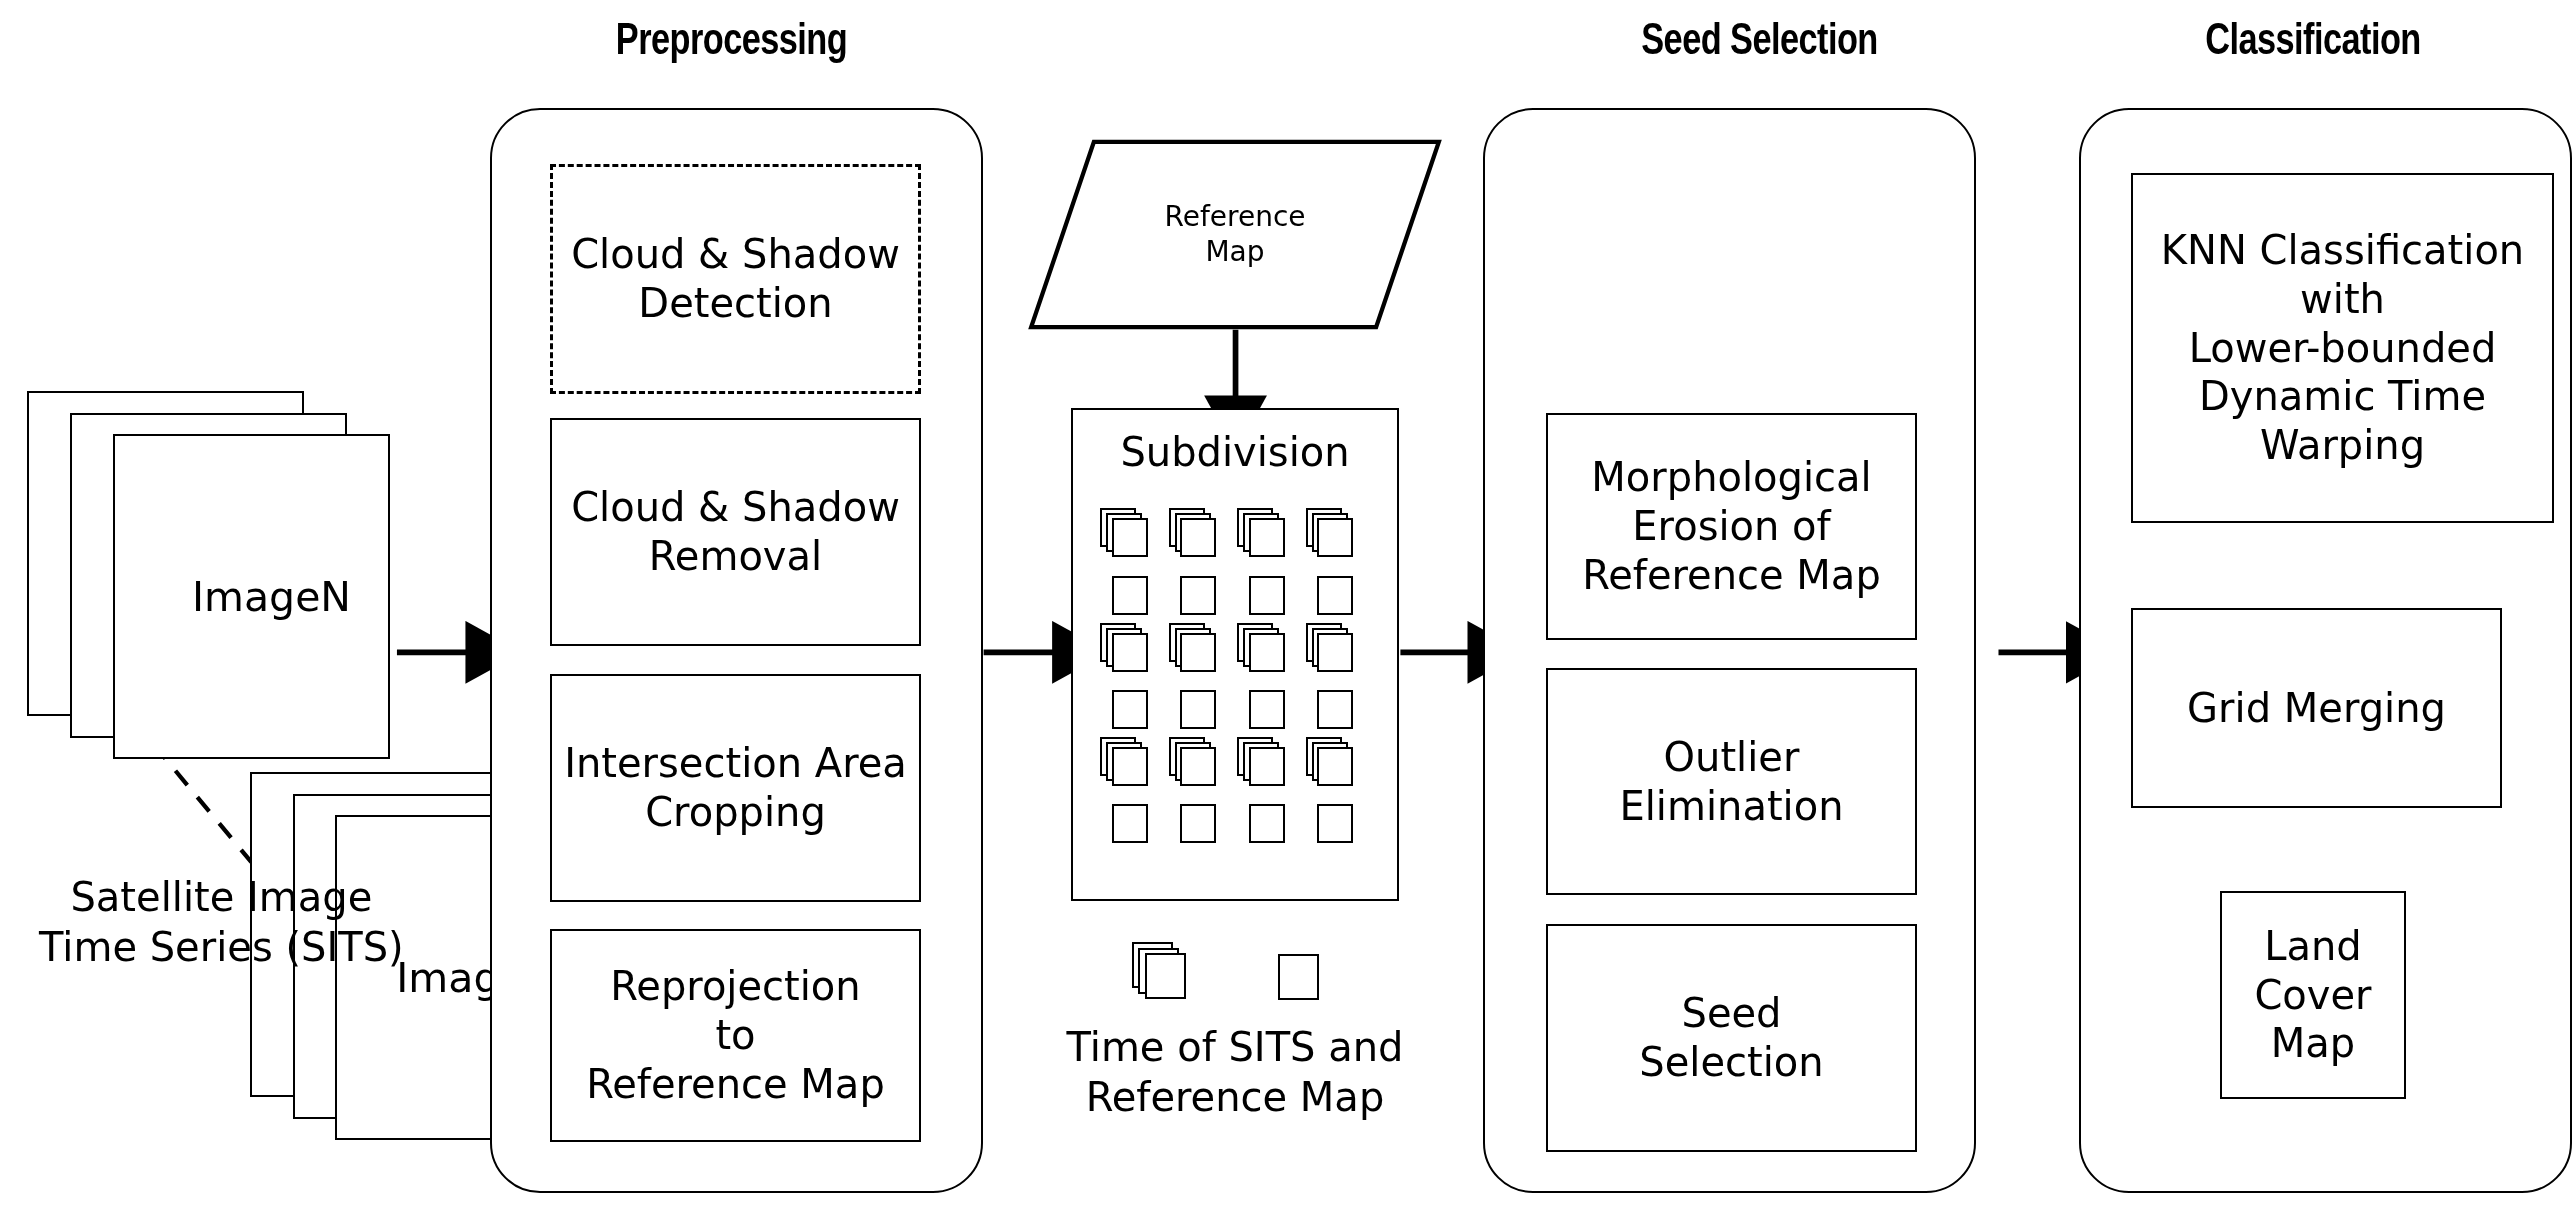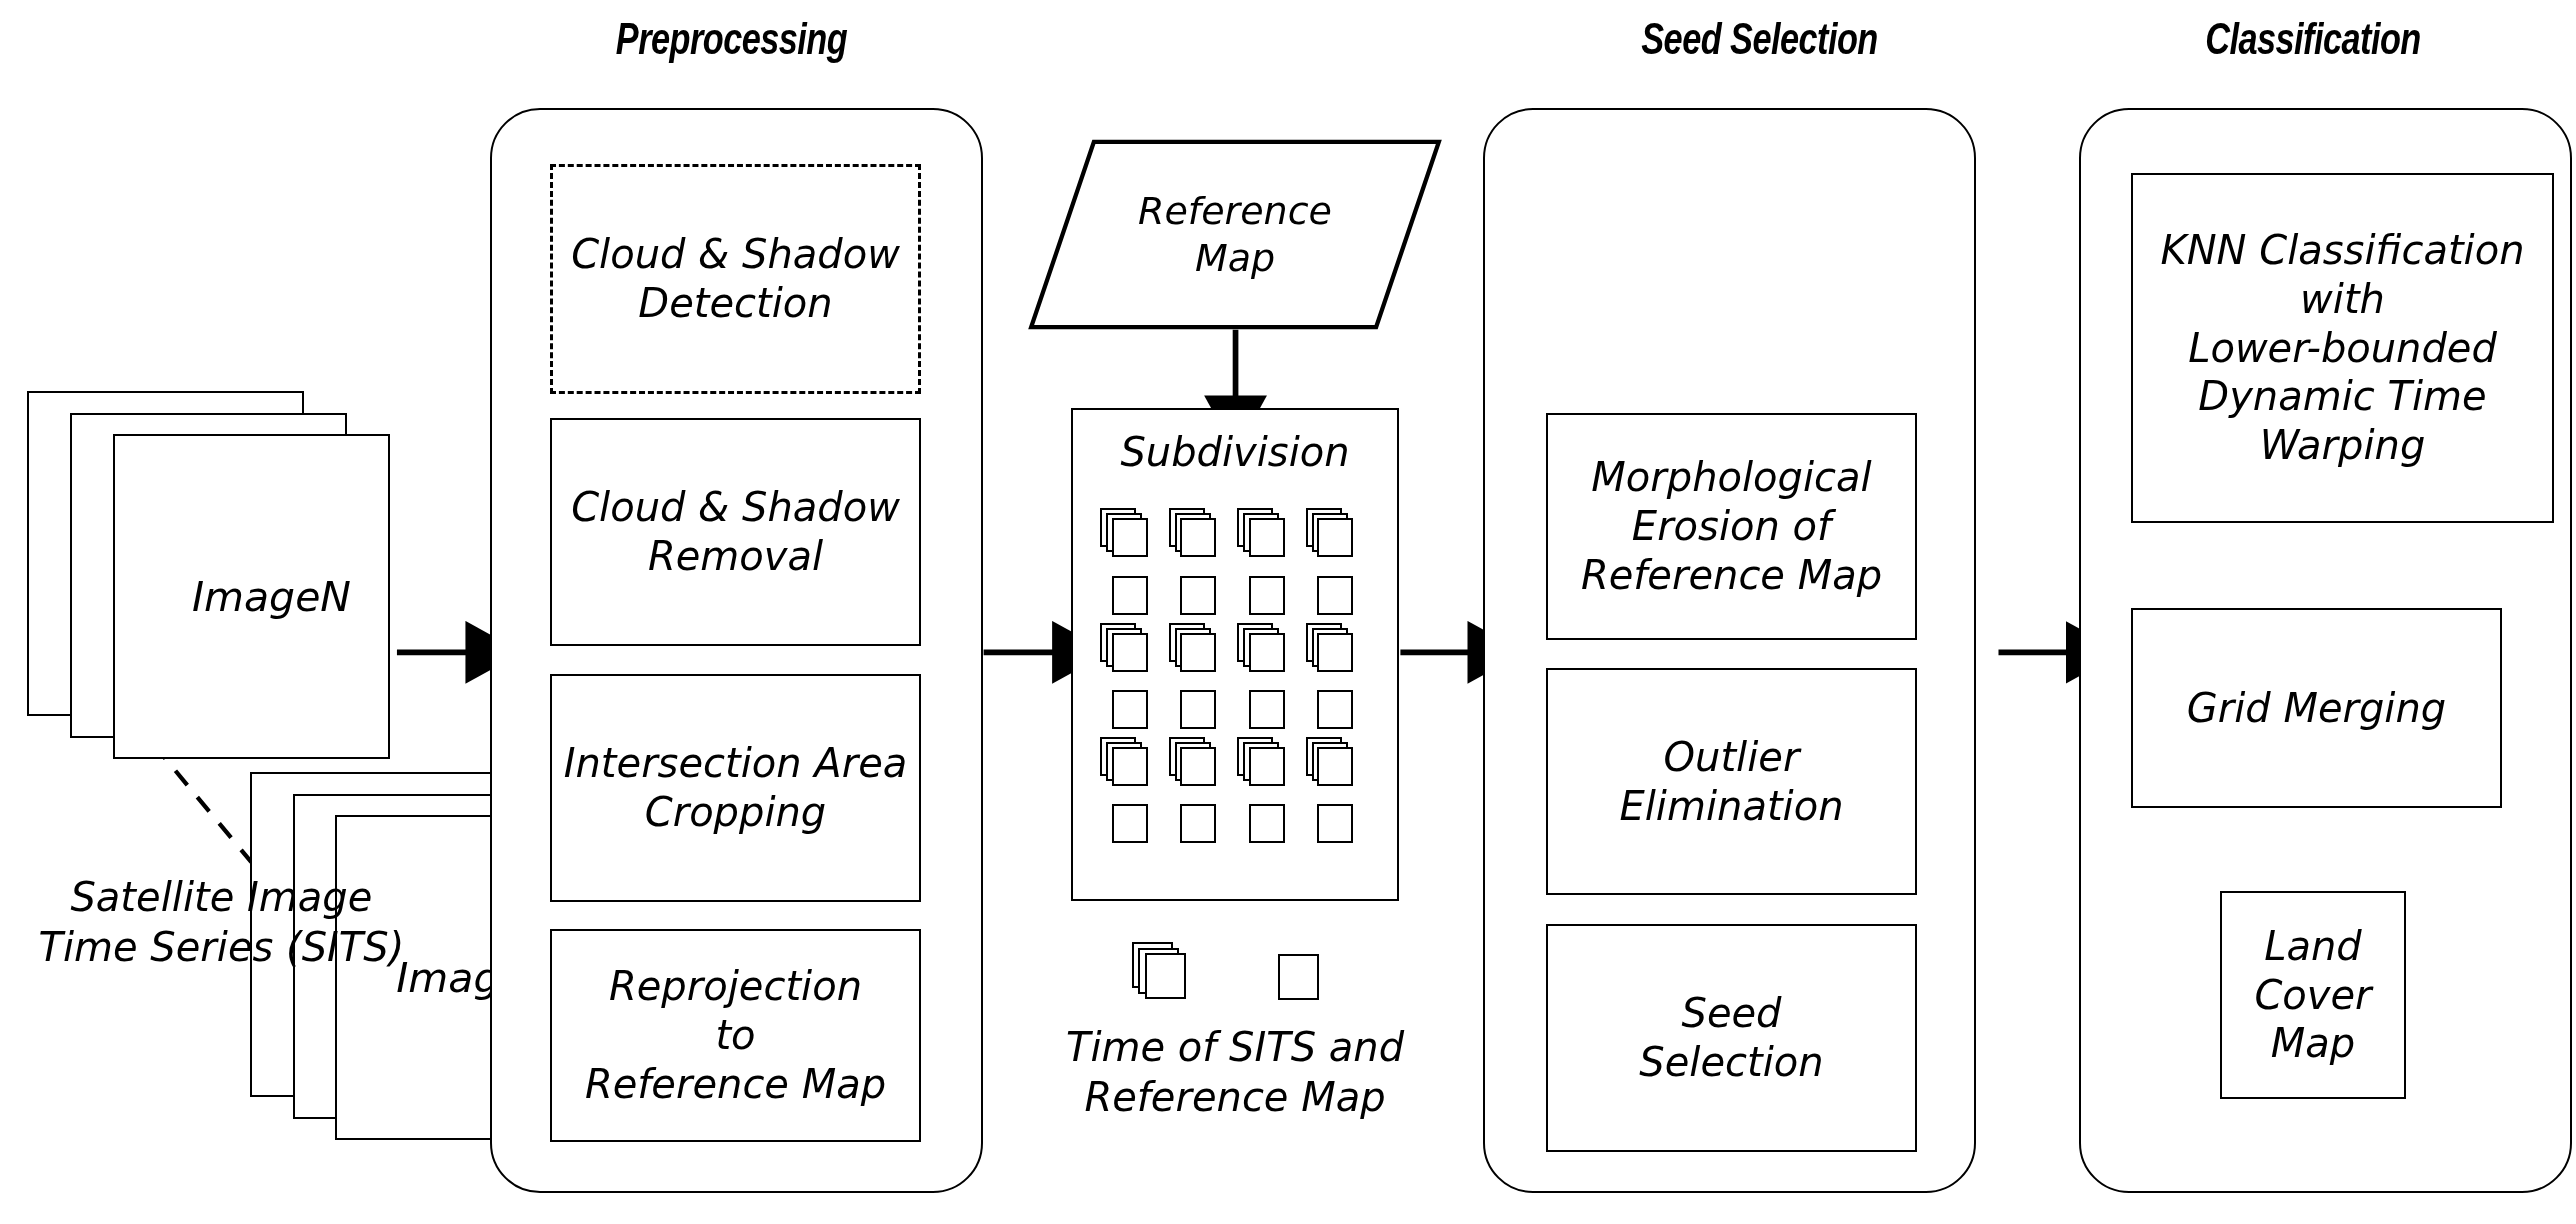--- a/index.html
+++ b/index.html
@@ -1,21 +1,21 @@
 <!DOCTYPE html>
 <html style="font-size:11.4px"><head>
 <meta charset="utf-8">
 <style>
   html,body{margin:0;padding:0;background:#ffffff;}
   body{
     width:2576px;height:1224px;position:relative;overflow:hidden;
     font-family:"DejaVu Sans", sans-serif;
     color:#000000;
   }
-  #stage{position:absolute;left:0;top:0;width:2576px;height:1224px;font-style:italic;}
+  #stage{position:absolute;left:0;top:0;width:2576px;height:1224px;}
 
   
   .col-title{
     position:absolute;
     font-family:"Liberation Sans", sans-serif;
     font-weight:bold;
     font-size:44px;
     letter-spacing:-0.7px;
     text-align:center;
     white-space:nowrap;
@@ -53,21 +53,21 @@
   }
   .box.thin{border-width:2.1px;}
 
   
   .paral-wrap{position:absolute;}
   .paral-wrap svg{display:block;}
   .paral-label{
     position:absolute;inset:0;
     display:flex;align-items:center;justify-content:center;
     text-align:center;white-space:pre-line;
-    font-size:38px;line-height:1.22;
+    font-size:28px;line-height:1.22;
     font-family:"DejaVu Sans", sans-serif;
   }
 
   
   .diamond-wrap{position:absolute;}
   .diamond-wrap svg{display:block;}
   .diamond-label{
     position:absolute;inset:0;
     display:flex;align-items:center;justify-content:center;
     text-align:center;white-space:pre-line;

